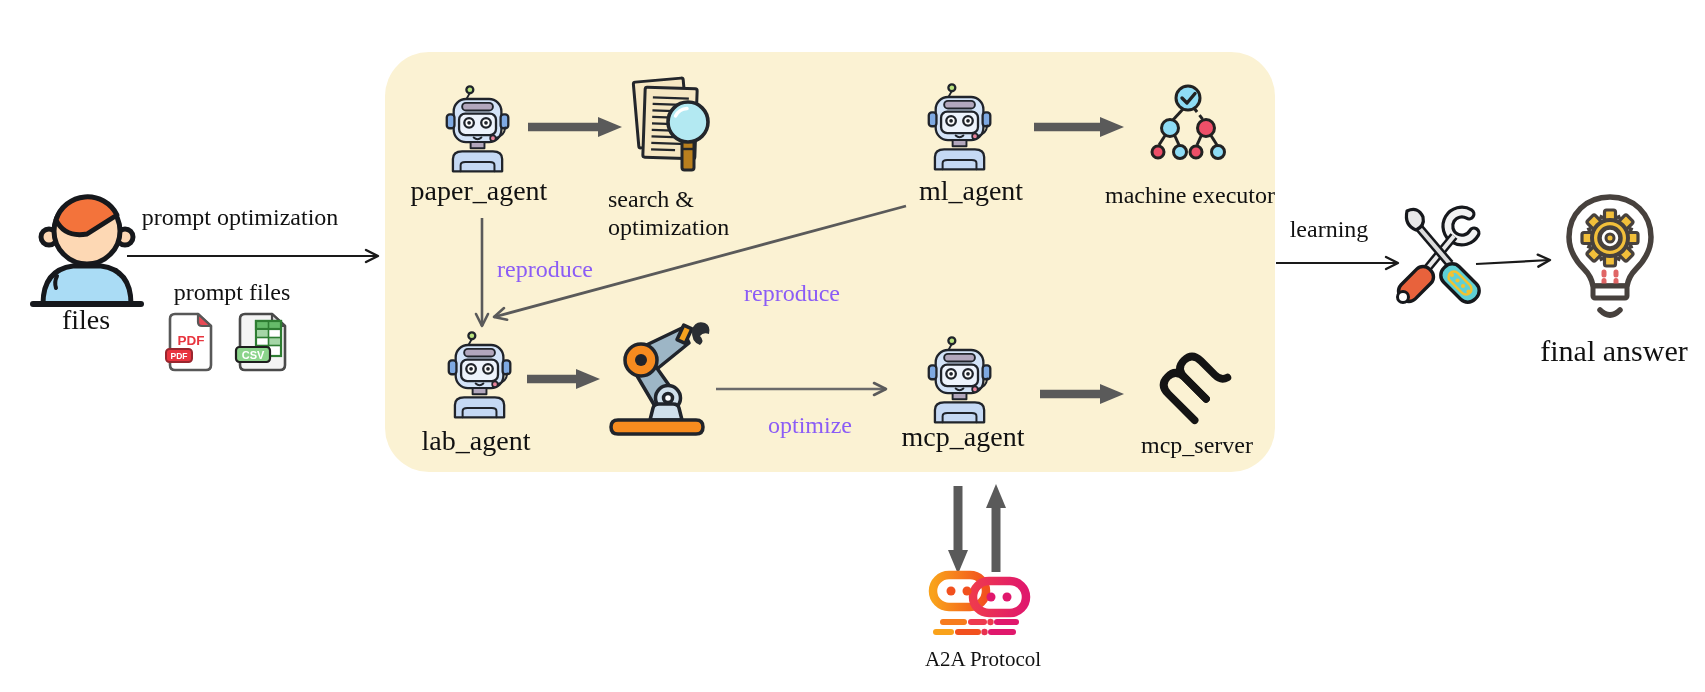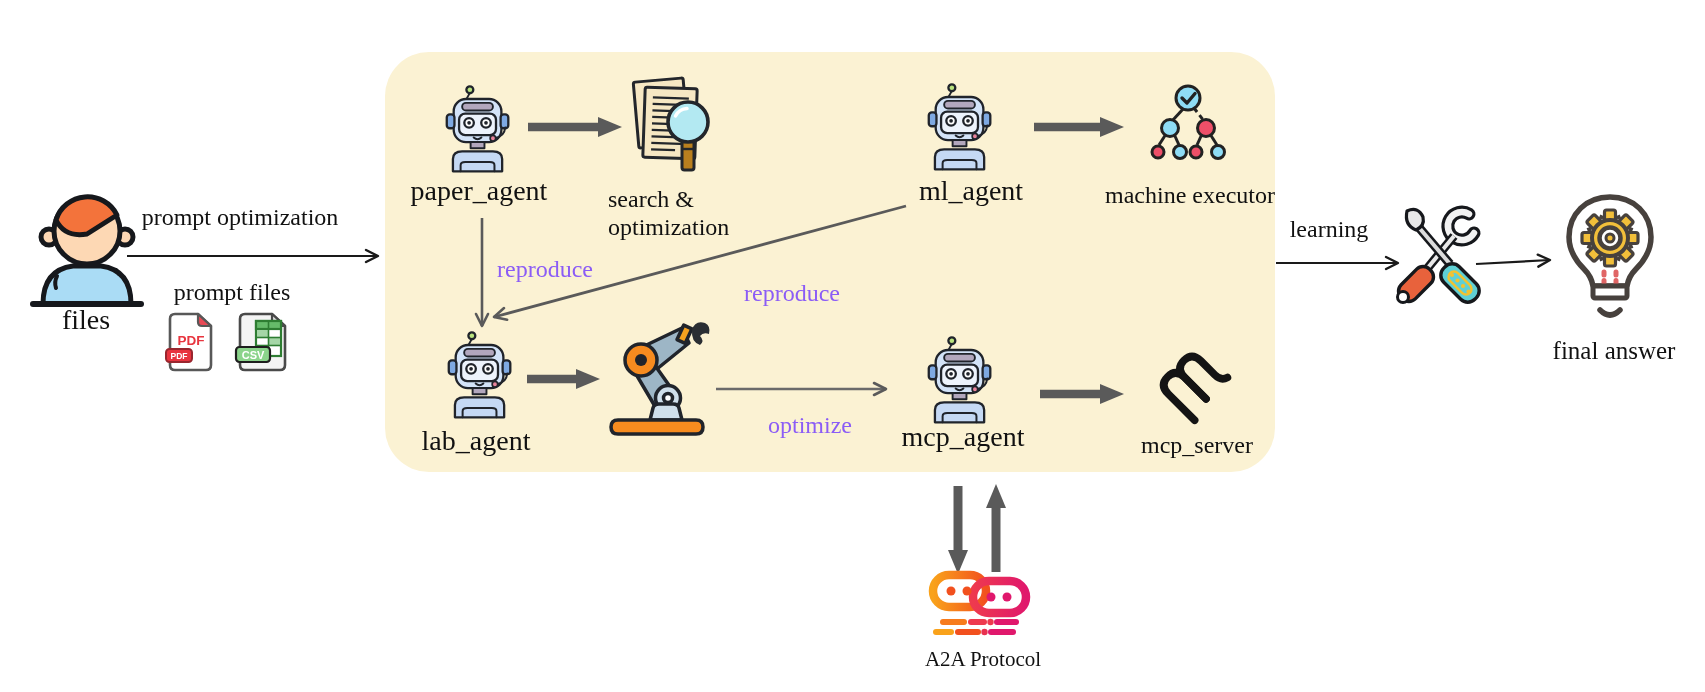--- a/index.html
+++ b/index.html
@@ -319,14 +319,14 @@
 <div class="lbl navy" style="left:497px;top:255px">reproduce</div>
 <div class="lbl navy" style="left:744px;top:279px">reproduce</div>
 
 <div class="lbl bold c" style="left:476px;top:427px">lab_agent</div>
 <div class="lbl navy" style="left:768px;top:411px">optimize</div>
 
 <div class="lbl bold c" style="left:963px;top:423px">mcp_agent</div>
 <div class="lbl c" style="left:1197px;top:431px">mcp_server</div>
 
 <div class="lbl c" style="left:1329px;top:215px">learning</div>
-<div class="lbl c" style="left:1614px;top:337px;font-size:25px">final answer</div>
+<div class="lbl c" style="left:1614px;top:337px;font-size:30px">final answer</div>
 <div class="lbl c" style="left:983px;top:645px;font-size:21px">A2A Protocol</div>
 
 </body></html>

